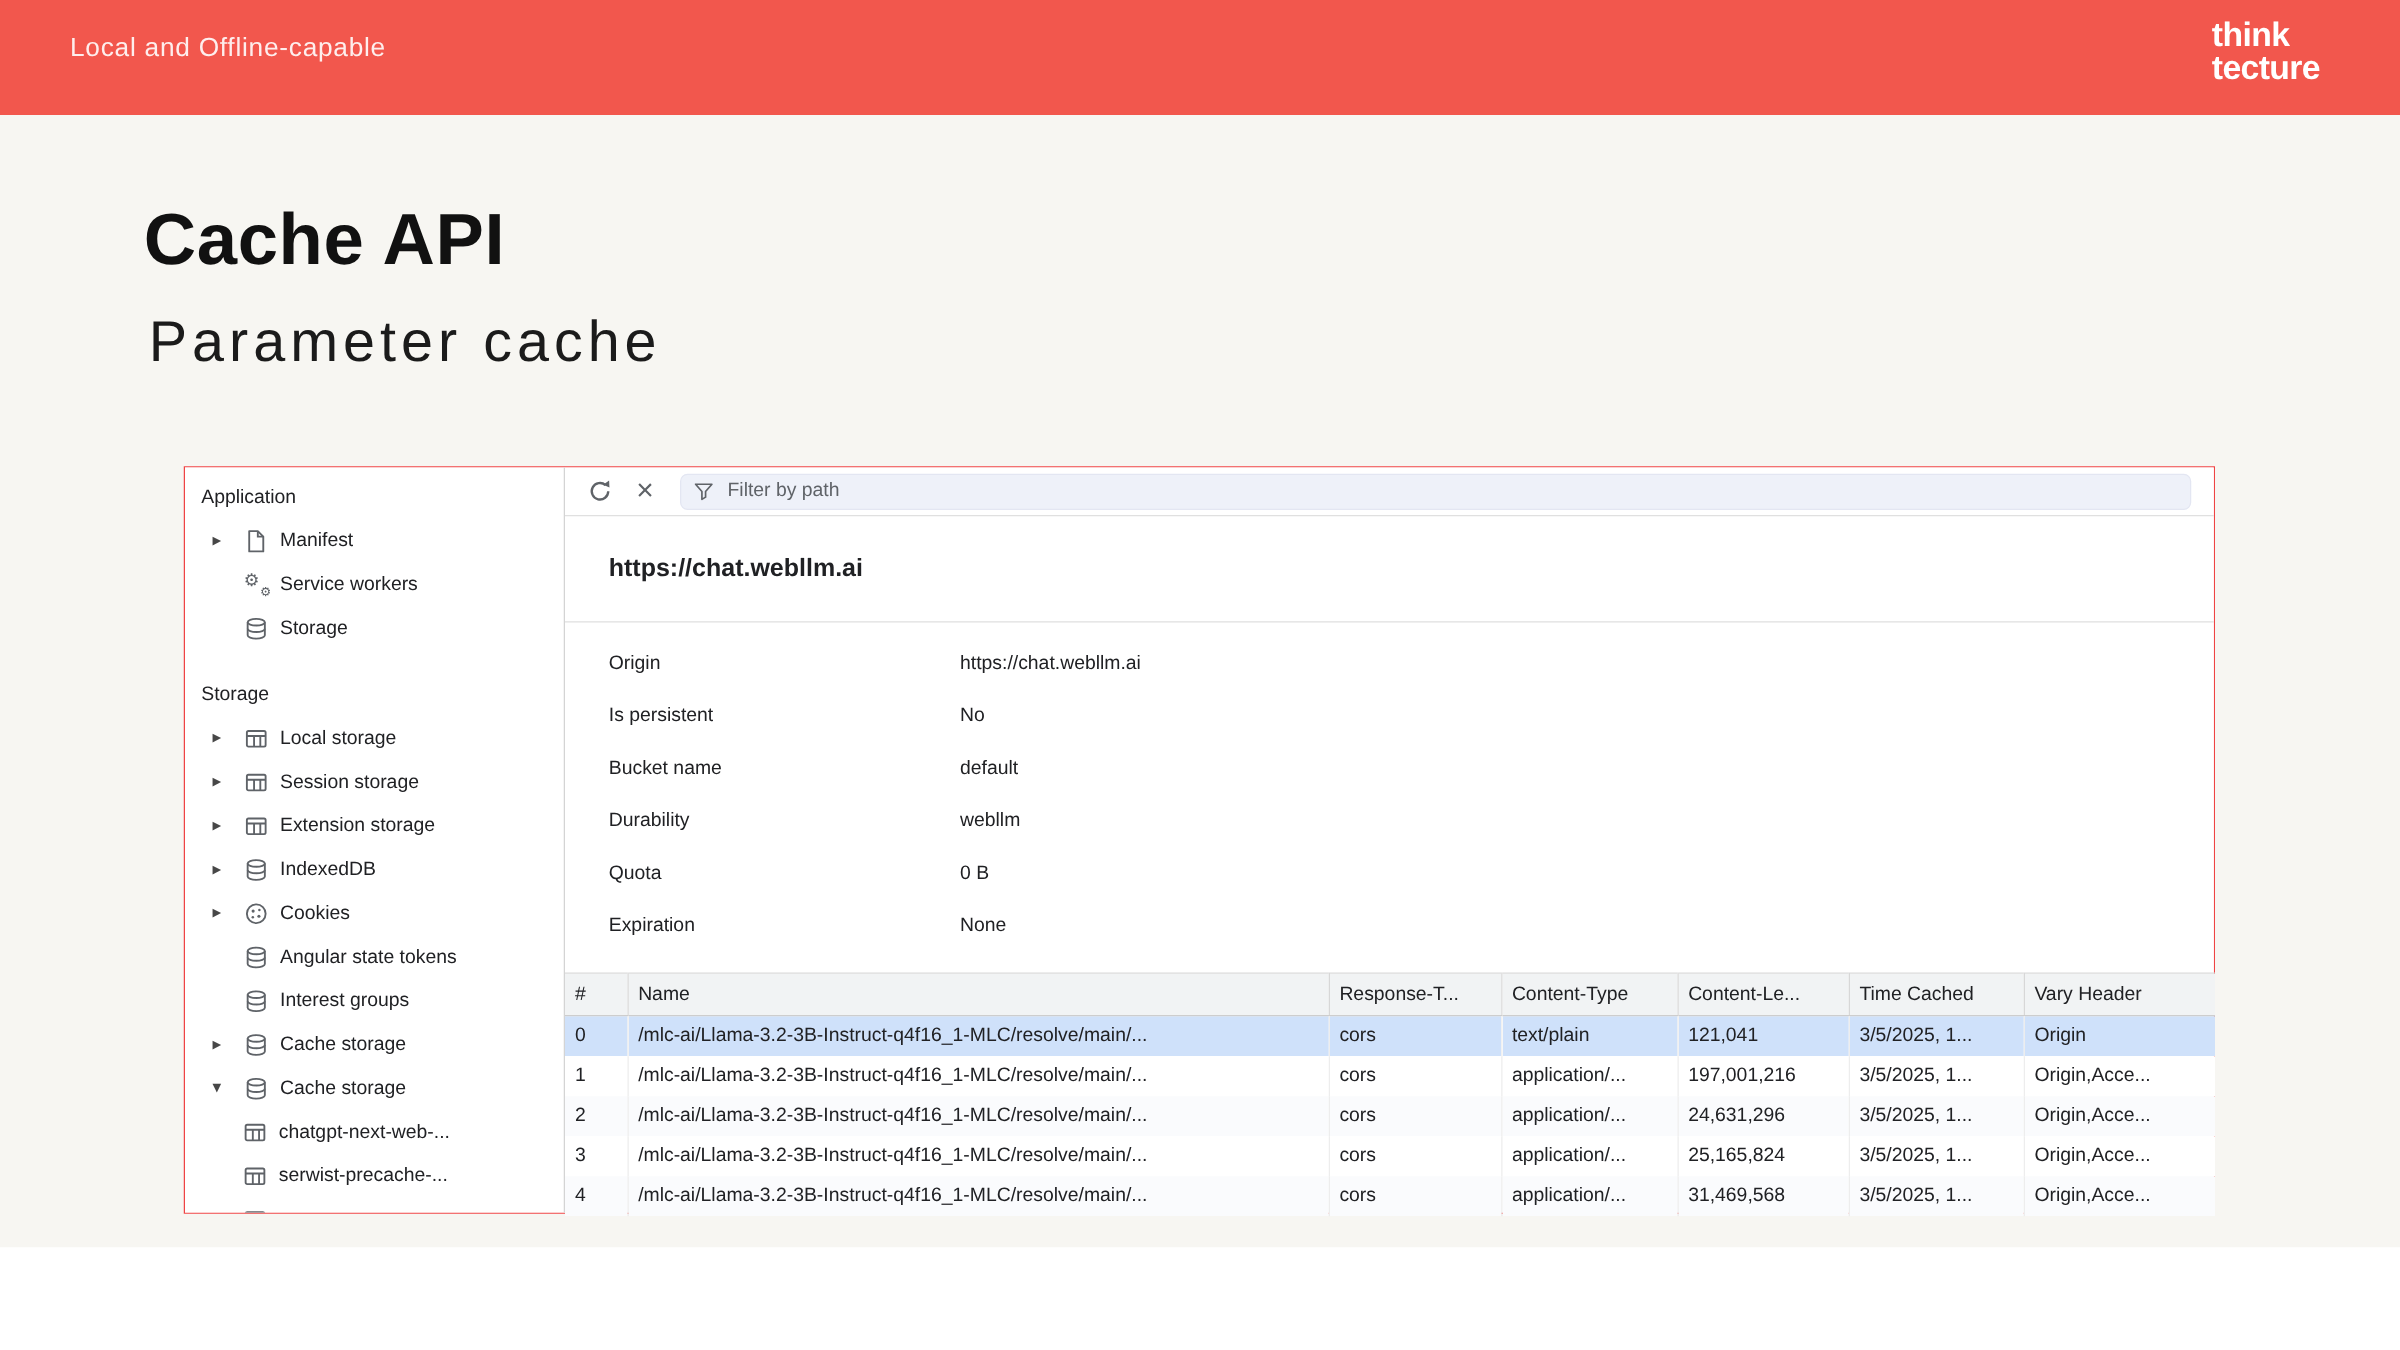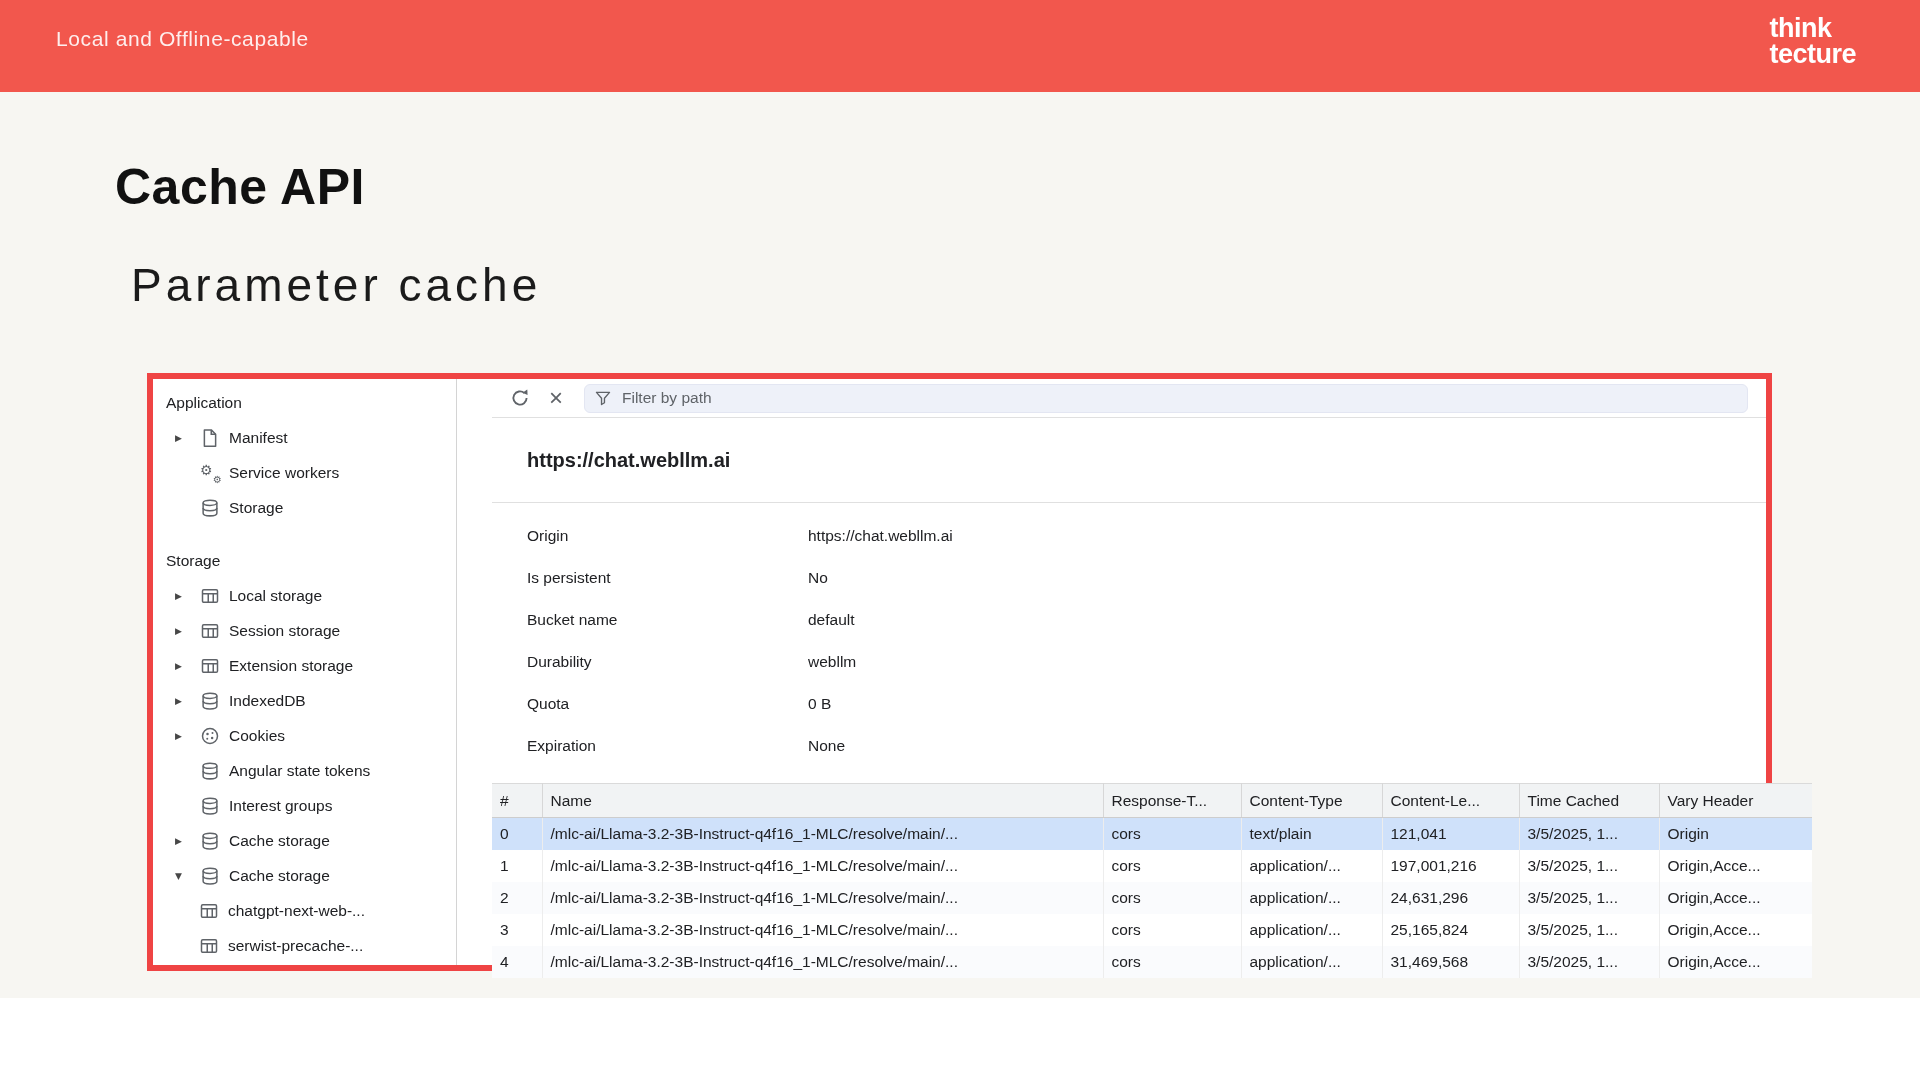--- a/index.html
+++ b/index.html
@@ -19,27 +19,27 @@
   }
   .topbar-text { position: absolute; left: 56px; top: 15px; }
   .topbar-title { font-size: 22px; font-weight: 700; letter-spacing: .3px; }
   .topbar-subtitle { margin-top: 12px; font-size: 21px; font-weight: 400; color: rgba(255,255,255,.9); letter-spacing: .6px; }
   .logo { position: absolute; right: 64px; top: 16px; font-weight: 700; font-size: 27px; line-height: .95; letter-spacing: -.5px; }
 
   
   .content-band { position: absolute; top: 92px; left: 0; width: 1920px; height: 906px; background: var(--page-bg, #f7f6f2); }
   .footer-band { position: absolute; top: 998px; left: 0; width: 1920px; height: 82px; background: #ffffff; }
 
-  .slide-title { position: absolute; left: 115px; top: 66px; margin: 0; font-size: 50px; font-weight: 800; color: #111; letter-spacing: .5px; }
-  .slide-subtitle { position: absolute; left: 115px; top: 150px; margin: 16px; font-size: 46px; font-weight: 300; color: #1b1b1b; letter-spacing: 4px; }
+  .slide-title { position: absolute; left: 115px; top: 66px; margin: 0; font-size: 58px; font-weight: 800; color: #111; letter-spacing: .5px; }
+  .slide-subtitle { position: absolute; left: 115px; top: 150px; margin: 4px; font-size: 46px; font-weight: 300; color: #1b1b1b; letter-spacing: 4px; }
 
   
   .devtools {
     position: absolute; left: 147px; top: 281px; width: 1625px; height: 598px;
-    background: #fff; border: 6px solid #ef4444; display: flex; font-size: 15.5px; gap: 35px;
+    background: #fff; border: 1px solid #ef4444; display: flex; font-size: 15.5px;
   }
 
   
   .sidebar { width: 304px; flex: none; border-right: 1px solid #d4d4d4; overflow: hidden; padding-top: 6px; background: #fff; }
   .section-label { height: 35px; display: flex; align-items: center; padding-left: 13px; color: #202124; }
   .section-label.storage-gap { margin-top: 18px; }
   .tree-row { height: 35px; display: flex; align-items: center; padding-left: 22px; white-space: nowrap; cursor: pointer; }
   .tree-row.child { padding-left: 46px; }
   .expander { width: 25px; flex: none; font-size: 9px; color: #474747; font-family: "DejaVu Sans", sans-serif; }
   .tree-icon { width: 20px; height: 20px; flex: none; margin-right: 9px; display: flex; align-items: center; justify-content: center; color: var(--devtools-icon-color, #5f6368); position: relative; }

